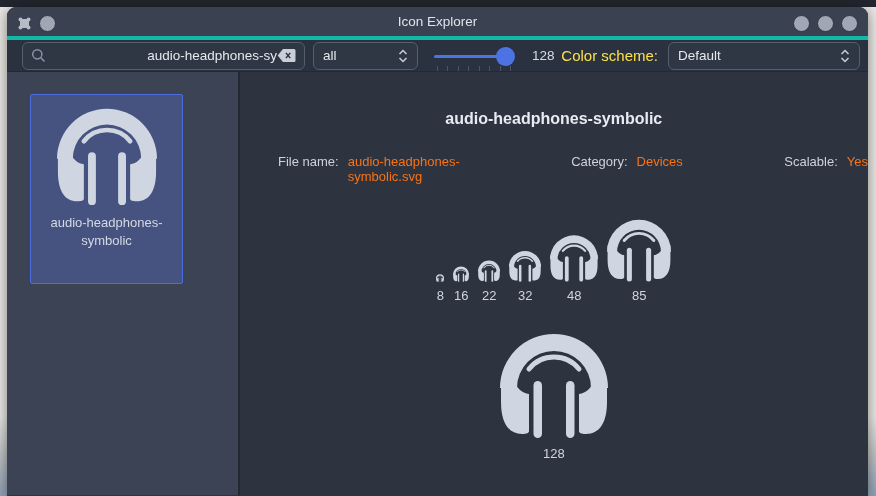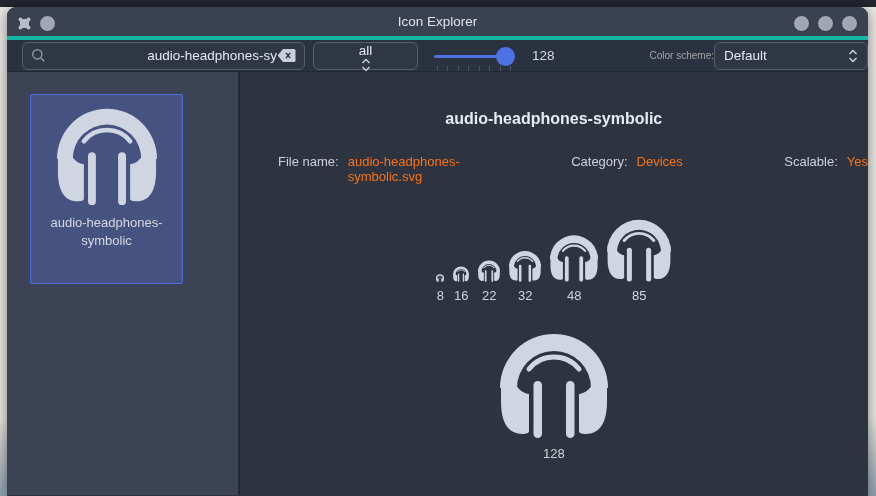--- a/index.html
+++ b/index.html
@@ -17,29 +17,29 @@
   .tb-right{position:absolute;right:10px;top:0;height:33px;display:flex;align-items:center;gap:7px;}
   .win-circle{width:17px;height:17px;border-radius:50%;background:#a0a6b4;border:1.5px solid #313642;}
   .title{flex:1;text-align:center;color:#dfe3ea;font-size:13.5px;}
   
   .toolbar{height:32px;background:#2b323f;display:flex;align-items:center;border-bottom:1px solid #232833;}
   .field{height:28px;background:#2f3644;border:1px solid #555e6f;border-radius:6px;
     display:flex;align-items:center;color:#e6e9ef;font-size:13.5px;text-align:right;}
   .search{width:283px;margin-left:15px;padding:0 8px;}
   .search-text{flex:1;margin-left:7px;white-space:nowrap;overflow:hidden;}
   .dropdown{justify-content:space-between;padding:0 9px;}
-  .dd-filter{width:105px;margin-left:8px;flex-direction:column;}
-  .dd-scheme{width:154px;gap:16px;}
+  .dd-filter{width:105px;margin-left:8px;}
+  .dd-scheme{width:192px;margin-right:8px;gap:16px;}
   .slider{width:88px;margin-left:16px;position:relative;height:28px;}
   .slider-track{position:absolute;left:0;top:13px;width:80px;height:3px;background:#4d72e3;border-radius:2px;}
   .slider-handle{position:absolute;left:62px;top:5px;width:19px;height:19px;border-radius:50%;background:#4d72e3;}
   .ticks{position:absolute;left:3px;top:24px;width:74px;display:flex;justify-content:space-between;}
   .tick{width:1px;height:5px;background:#4d5463;}
   .slider-value{color:#d8dce4;font-size:13.5px;margin-left:10px;}
-  .scheme-label{margin-left:auto;color:#a3a3a3;font-size:10px;}
+  .scheme-label{margin-left:auto;color:#fde047;font-size:15px;margin-right:10px;}
   
   .content{position:relative;height:423px;display:flex;}
   .left-panel{width:439px;background:#3b4354;border-right:2px solid #232833;position:relative;}
   .right-panel{flex:1;background:#2d333f;position:relative;display:flex;flex-direction:column;align-items:center;}
   .scrollbar{position:absolute;left:441px;top:341px;width:2px;height:33px;background:#6b7384;border-radius:1px;}
   
   .tile{position:absolute;left:23px;top:22px;width:153px;height:190px;background:#465381;
     border:1px solid #4a6de0;border-radius:2px;display:flex;flex-direction:column;align-items:center;}
   .tile .hp{margin-top:11px;color:#cfd6e2;}
   .tile-label{margin-top:8px;width:128px;text-align:center;color:#d4d9e2;font-size:13px;line-height:1.35;}

